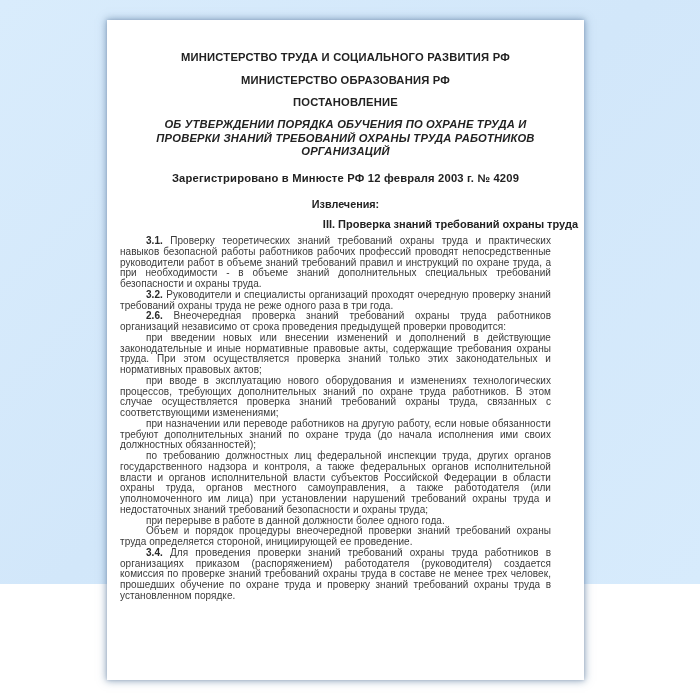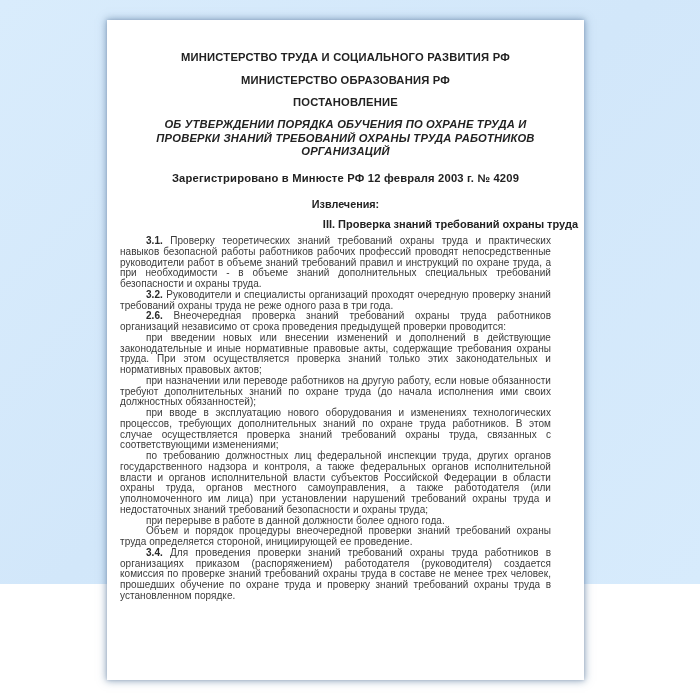--- a/index.html
+++ b/index.html
@@ -98,21 +98,21 @@
     <div class="doc-head">ПОСТАНОВЛЕНИЕ</div>
     <div class="doc-title">ОБ УТВЕРЖДЕНИИ ПОРЯДКА ОБУЧЕНИЯ ПО ОХРАНЕ ТРУДА И ПРОВЕРКИ ЗНАНИЙ ТРЕБОВАНИЙ ОХРАНЫ ТРУДА РАБОТНИКОВ ОРГАНИЗАЦИЙ</div>
     <div class="doc-reg">Зарегистрировано в Минюсте РФ 12 февраля 2003 г. № 4209</div>
     <div class="doc-extract">Извлечения:</div>
     <div class="doc-section">III. Проверка знаний требований охраны труда</div>
     <div class="doc-body">
         <p><b>3.1. </b>Проверку теоретических знаний требований охраны труда и практических навыков безопасной работы работников рабочих профессий проводят непосредственные руководители работ в объеме знаний требований правил и инструкций по охране труда, а при необходимости - в объеме знаний дополнительных специальных требований безопасности и охраны труда.</p>
         <p><b>3.2. </b>Руководители и специалисты организаций проходят очередную проверку знаний требований охраны труда не реже одного раза в три года.</p>
         <p><b>2.6. </b>Внеочередная проверка знаний требований охраны труда работников организаций независимо от срока проведения предыдущей проверки проводится:</p>
         <p>при введении новых или внесении изменений и дополнений в действующие законодательные и иные нормативные правовые акты, содержащие требования охраны труда. При этом осуществляется проверка знаний только этих законодательных и нормативных правовых актов;</p>
+        <p>при вводе в эксплуатацию нового оборудования и изменениях технологических процессов, требующих дополнительных знаний по охране труда работников. В этом случае осуществляется проверка знаний требований охраны труда, связанных с соответствующими изменениями;</p>
         <p>при назначении или переводе работников на другую работу, если новые обязанности требуют дополнительных знаний по охране труда (до начала исполнения ими своих должностных обязанностей);</p>
-        <p>при вводе в эксплуатацию нового оборудования и изменениях технологических процессов, требующих дополнительных знаний по охране труда работников. В этом случае осуществляется проверка знаний требований охраны труда, связанных с соответствующими изменениями;</p>
         <p>по требованию должностных лиц федеральной инспекции труда, других органов государственного надзора и контроля, а также федеральных органов исполнительной власти и органов исполнительной власти субъектов Российской Федерации в области охраны труда, органов местного самоуправления, а также работодателя (или уполномоченного им лица) при установлении нарушений требований охраны труда и недостаточных знаний требований безопасности и охраны труда;</p>
         <p>при перерыве в работе в данной должности более одного года.</p>
         <p>Объем и порядок процедуры внеочередной проверки знаний требований охраны труда определяется стороной, инициирующей ее проведение.</p>
         <p><b>3.4. </b>Для проведения проверки знаний требований охраны труда работников в организациях приказом (распоряжением) работодателя (руководителя) создается комиссия по проверке знаний требований охраны труда в составе не менее трех человек, прошедших обучение по охране труда и проверку знаний требований охраны труда в установленном порядке.</p>
       </div>
   </div>
 </div>
 
 </body></html>

